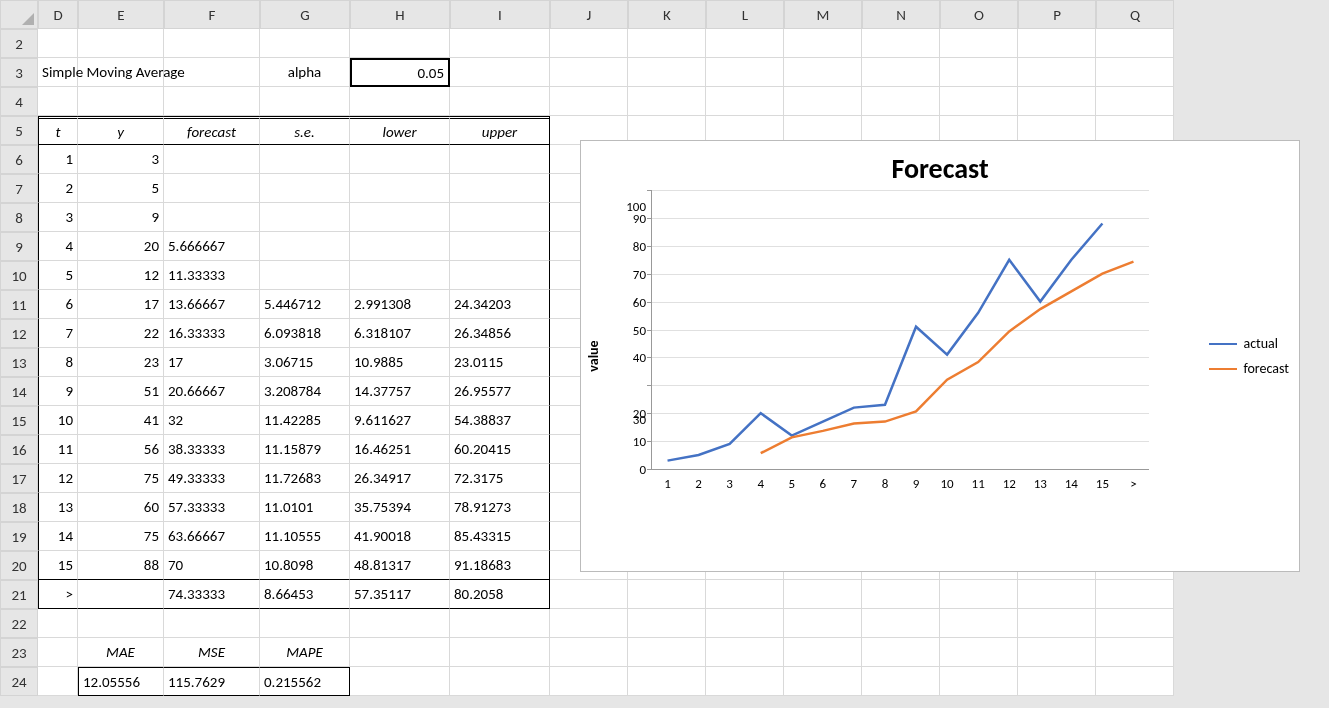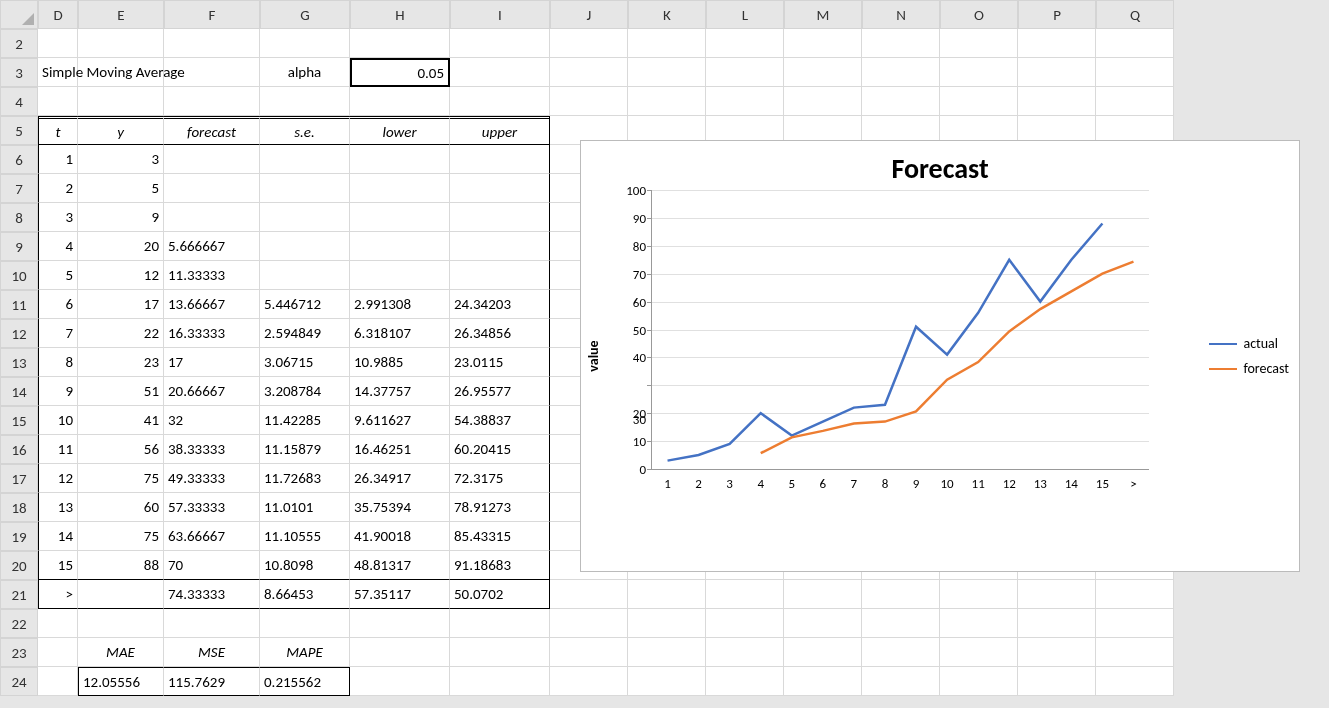--- a/index.html
+++ b/index.html
@@ -319,21 +319,21 @@
     <div class="cell"></div>
     <div class="cell"></div>
     <div class="cell"></div>
     <div class="cell"></div>
     <div class="cell"></div>
     <div class="cell"></div>
     <div class="rowhdr">12</div>
     <div class="cell bl-thin">7</div>
     <div class="cell">22</div>
     <div class="cell left">16.33333</div>
-    <div class="cell left">2.594849</div>
+    <div class="cell left">6.093818</div>
     <div class="cell left">6.318107</div>
     <div class="cell left br-thin">26.34856</div>
     <div class="cell"></div>
     <div class="cell"></div>
     <div class="cell"></div>
     <div class="cell"></div>
     <div class="cell"></div>
     <div class="cell"></div>
     <div class="cell"></div>
     <div class="cell"></div>
@@ -456,21 +456,21 @@
     <div class="cell"></div>
     <div class="cell"></div>
     <div class="cell"></div>
     <div class="cell"></div>
     <div class="rowhdr">21</div>
     <div class="cell bl-thin bb-thin">&gt;</div>
     <div class="cell bb-thin"></div>
     <div class="cell left bb-thin">74.33333</div>
     <div class="cell left bb-thin">8.66453</div>
     <div class="cell left bb-thin">57.35117</div>
-    <div class="cell left br-thin bb-thin">50.0702</div>
+    <div class="cell left br-thin bb-thin">80.2058</div>
     <div class="cell"></div>
     <div class="cell"></div>
     <div class="cell"></div>
     <div class="cell"></div>
     <div class="cell"></div>
     <div class="cell"></div>
     <div class="cell"></div>
     <div class="cell"></div>
     <div class="rowhdr">22</div>
     <div class="cell"></div>
@@ -545,21 +545,21 @@
       <div class="ymarker" style="top: 111.6px;"></div>
       <div class="ytick" style="top: 83.7px;">70</div>
       <div class="ygrid" style="top: 83.7px;"></div>
       <div class="ymarker" style="top: 83.7px;"></div>
       <div class="ytick" style="top: 55.8px; text-align: right;">80</div>
       <div class="ygrid" style="top: 55.8px;"></div>
       <div class="ymarker" style="top: 55.8px;"></div>
       <div class="ytick" style="top: 27.9px;">90</div>
       <div class="ygrid" style="top: 27.9px;"></div>
       <div class="ymarker" style="top: 27.9px;"></div>
-      <div class="ytick" style="top: 0px;">100</div>
+      <div class="ytick" style="top: 16px;">100</div>
       <div class="ygrid" style="top: 0px;"></div>
       <div class="ymarker" style="top: 0px;"></div>
       <div class="xtick" style="left: 15.5312px;">1</div>
       <div class="xtick" style="left: 46.5938px;">2</div>
       <div class="xtick" style="left: 77.6562px;">3</div>
       <div class="xtick" style="left: 108.719px;">4</div>
       <div class="xtick" style="left: 139.781px;">5</div>
       <div class="xtick" style="left: 170.844px;">6</div>
       <div class="xtick" style="left: 201.906px;">7</div>
       <div class="xtick" style="left: 232.969px;">8</div>

